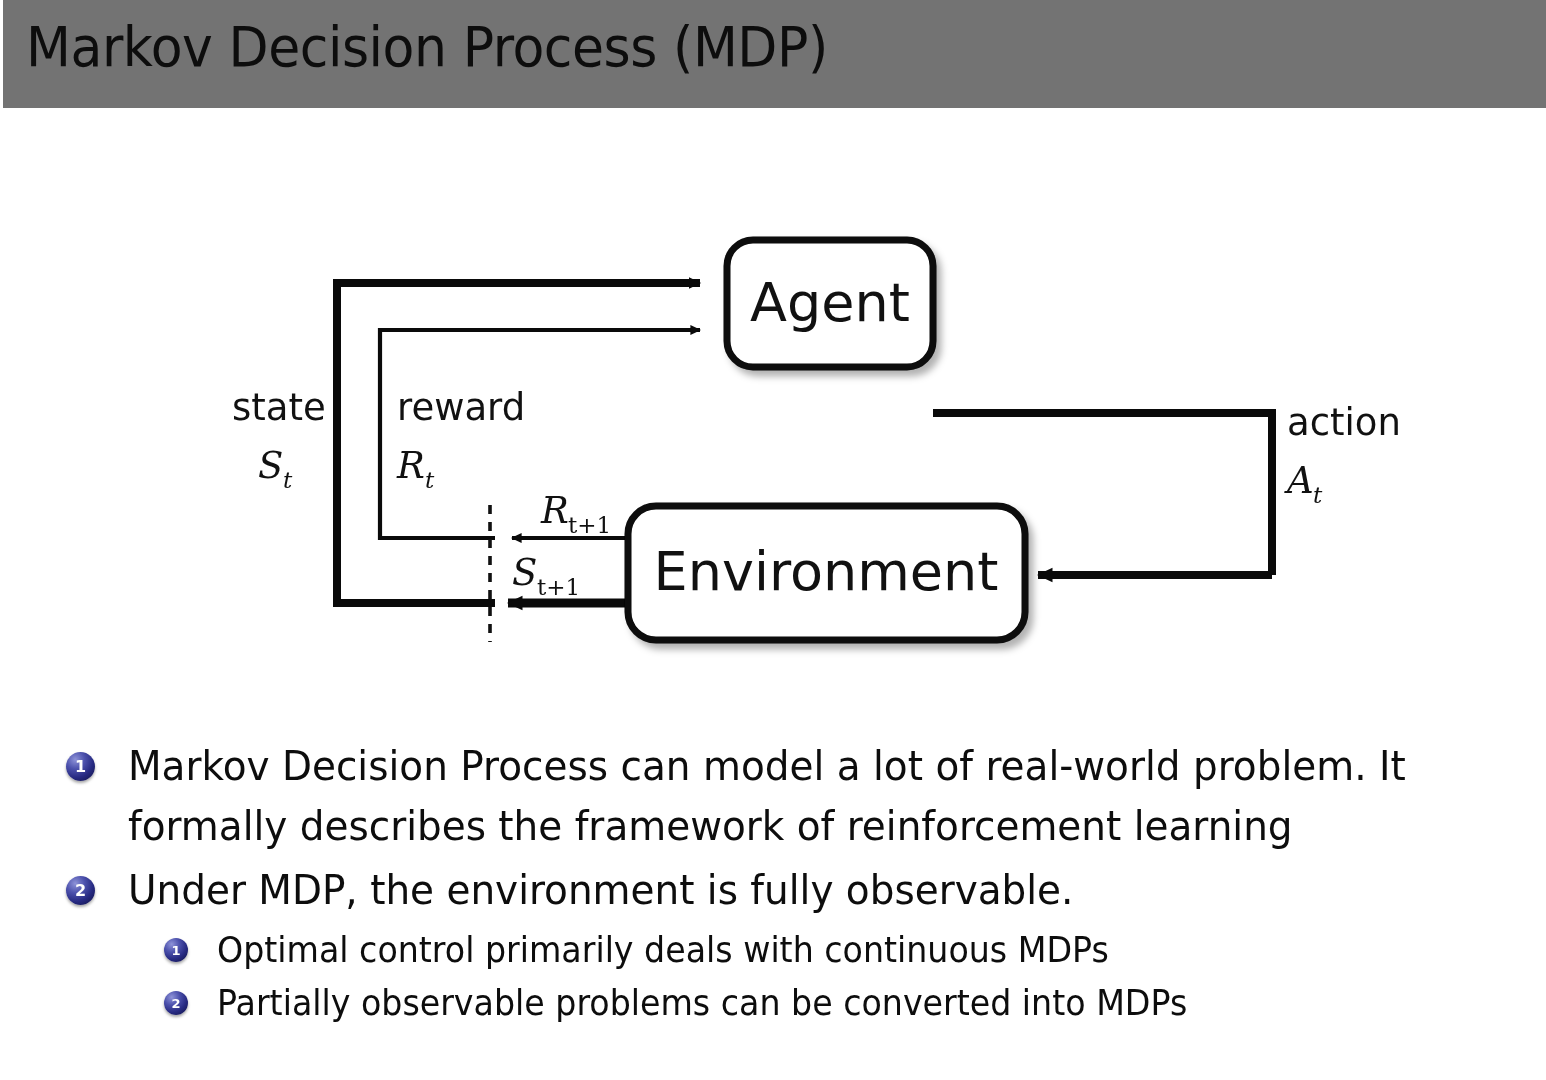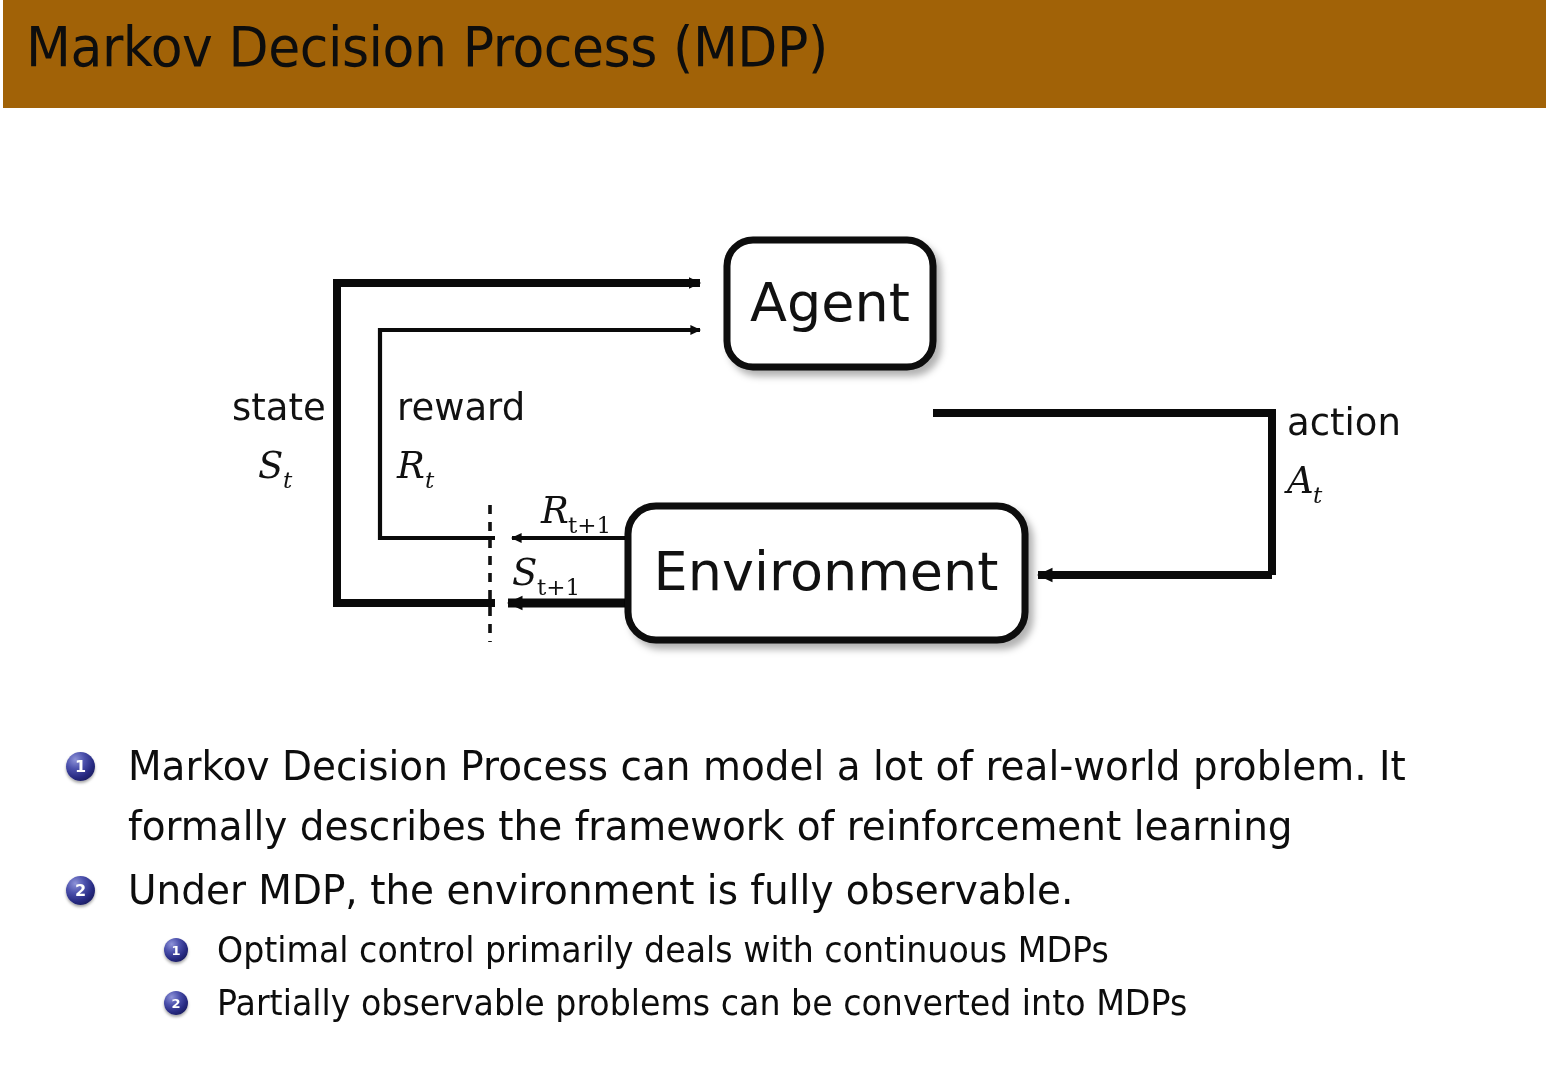--- a/index.html
+++ b/index.html
@@ -14,21 +14,21 @@
     font-family: "DejaVu Sans", sans-serif;
     position: relative;
   }
 
   
   #header-band {
     position: absolute;
     left: 0; top: 0;
     width: 1546px;
     height: 108px;
-    background: #a16207;
+    background: #737373;
     box-sizing: border-box;
   }
   #header-band::after {
     content: "";
     position: absolute;
     left: 0; top: 0;
     width: 3px; height: 108px;
     background: #ffffff;
   }
   #slide-title {

